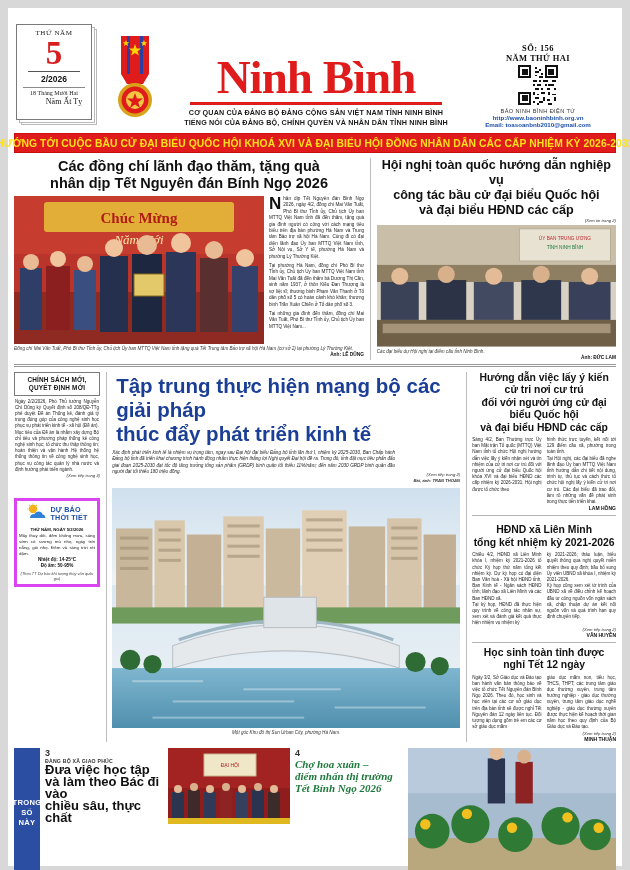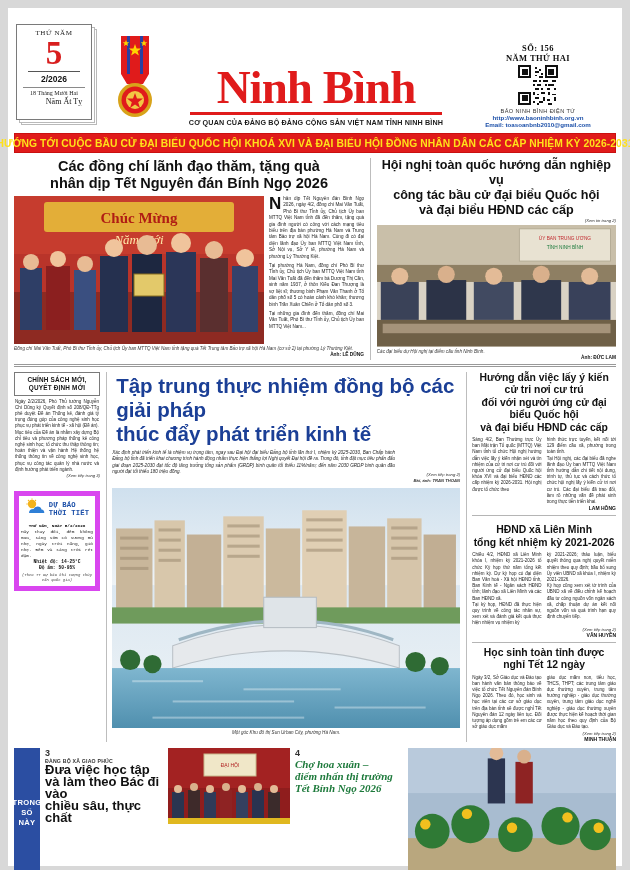--- a/index.html
+++ b/index.html
@@ -90,21 +90,21 @@
   .bigHead { color:#1b3f96; font-weight:bold; font-size:20.5px; line-height:24px; padding:2px 2px 0 4px; }
   .lead { font-size:4.6px; line-height:6.5px; font-style:italic; color:#222; text-align:justify; margin-top:4px; }
   .leadwrap { display:flex; gap:5px; }
   .leadnote { width:60px; flex:0 0 60px; font-size:4.2px; line-height:6px; font-style:italic; color:#333; text-align:right; padding-top:26px; }
 
   .rHead { font-weight:bold; color:#111; text-align:center; font-size:10.4px; line-height:12.5px; }
   .rBody { display:flex; gap:5px; font-size:4.5px; line-height:6.2px; text-align:justify; color:#222; margin-top:3px; }
   .rBody > div { flex:1 1 50%; }
 
   
-  .wx { border:5px solid #d946ef; margin-top:13px; padding:2px;font-family:Liberation Mono, monospace; }
+  .wx { border:3px solid #d946ef; margin-top:20px; padding:2px; }
   .wx-head { display:flex; align-items:center; gap:2px; justify-content:center; }
   .wx-title { font-size:7.2px; font-weight:bold; color:#1b4fa8; line-height:8px; letter-spacing:.2px; }
   .wx-date { font-size:4.3px; font-weight:bold; text-align:center; color:#111; margin-top:2px; }
   .wx-text { font-size:4.4px; line-height:6px; text-align:justify; color:#222; margin-top:1px; }
   .wx-val { font-size:4.6px; font-weight:bold; text-align:center; color:#111; line-height:6.5px; }
   .wx-src { font-size:3.9px; font-style:italic; text-align:center; color:#444; line-height:5.4px; margin-top:1px; }
 
   
   .strip { display:flex; gap:5px; margin-top:6px; align-items:stretch; }
   .stripTag { width:26px; flex:0 0 26px; background:#2b4ea2; color:#fff; font-size:7.6px; font-weight:bold;
@@ -149,20 +149,21 @@
         <circle cx="30" cy="68" r="13.5" fill="#e01b1b"></circle>
         <circle cx="30" cy="68" r="9" fill="#f2c744"></circle>
         <polygon points="30,61 32,66.6 38,66.6 33.2,70.2 35,76 30,72.4 25,76 26.8,70.2 22,66.6 28,66.6" fill="#e01b1b"></polygon>
       </svg>
     </div>
 
     <div class="title-block">
       <div class="paper-name">Ninh Bình</div>
       <div class="red-bar2"></div>
       <div class="org1">CƠ QUAN CỦA ĐẢNG BỘ ĐẢNG CỘNG SẢN VIỆT NAM TỈNH NINH BÌNH</div>
+      <div class="org2">TIẾNG NÓI CỦA ĐẢNG BỘ, CHÍNH QUYỀN VÀ NHÂN DÂN TỈNH NINH BÌNH</div>
     </div>
 
     <div class="issue-block">
       <div class="issue-no">SỐ: 156</div>
       <div class="issue-yr">NĂM THỨ HAI</div>
       <div class="qr">
         <svg width="40" height="40" viewBox="0 0 21 21" shape-rendering="crispEdges">
           <rect width="21" height="21" fill="#fff"></rect>
           <g fill="#111">
             <rect x="0" y="0" width="7" height="1"></rect>
@@ -341,21 +342,21 @@
           <div class="wx-text">Mây thay đổi, đêm không mưa, sáng sớm có sương mù nhẹ, ngày trời nắng, gió nhẹ. Đêm và sáng trời rét đậm.</div>
           <div class="wx-val">Nhiệt độ: 14-25°C</div>
           <div class="wx-val">Độ ẩm: 50-95%</div>
           <div class="wx-src">(Theo TT Dự báo khí tượng thủy văn quốc gia)</div>
         </div>
       </div>
 
       <div class="vrule"></div>
 
       <div class="centerC">
-        <div class="bigHead" style="white-space:pre-line;">Tập trung thực nhiệm đồng bộ các giải pháp
+        <div class="bigHead" style="white-space:pre-line;">Tập trung thực hiện mạng bộ các giải pháp
 thúc đẩy phát triển kinh tế</div>
         <div class="leadwrap">
           <div class="lead">Xác định phát triển kinh tế là nhiệm vụ trọng tâm, ngay sau Đại hội đại biểu Đảng bộ tỉnh lần thứ I, nhiệm kỳ 2025-2030, Ban Chấp hành Đảng bộ tỉnh đã triển khai chương trình hành động nhằm thực hiện thắng lợi Nghị quyết Đại hội đề ra. Trong đó, tỉnh đặt mục tiêu phấn đấu giai đoạn 2025-2030 đạt tốc độ tăng trưởng tổng sản phẩm (GRDP) bình quân tối thiểu 11%/năm; đến năm 2030 GRDP bình quân đầu người đạt tối thiểu 180 triệu đồng.</div>
           <div class="leadnote">
             <div>(Xem tiếp trang 2)</div>
             <div style="font-weight:bold;">Bài, ảnh: TRẦN THOAN</div>
           </div>
         </div>
         <div style="margin-top:4px;">
           <svg class="ph" viewBox="0 0 344 238" preserveAspectRatio="none">

